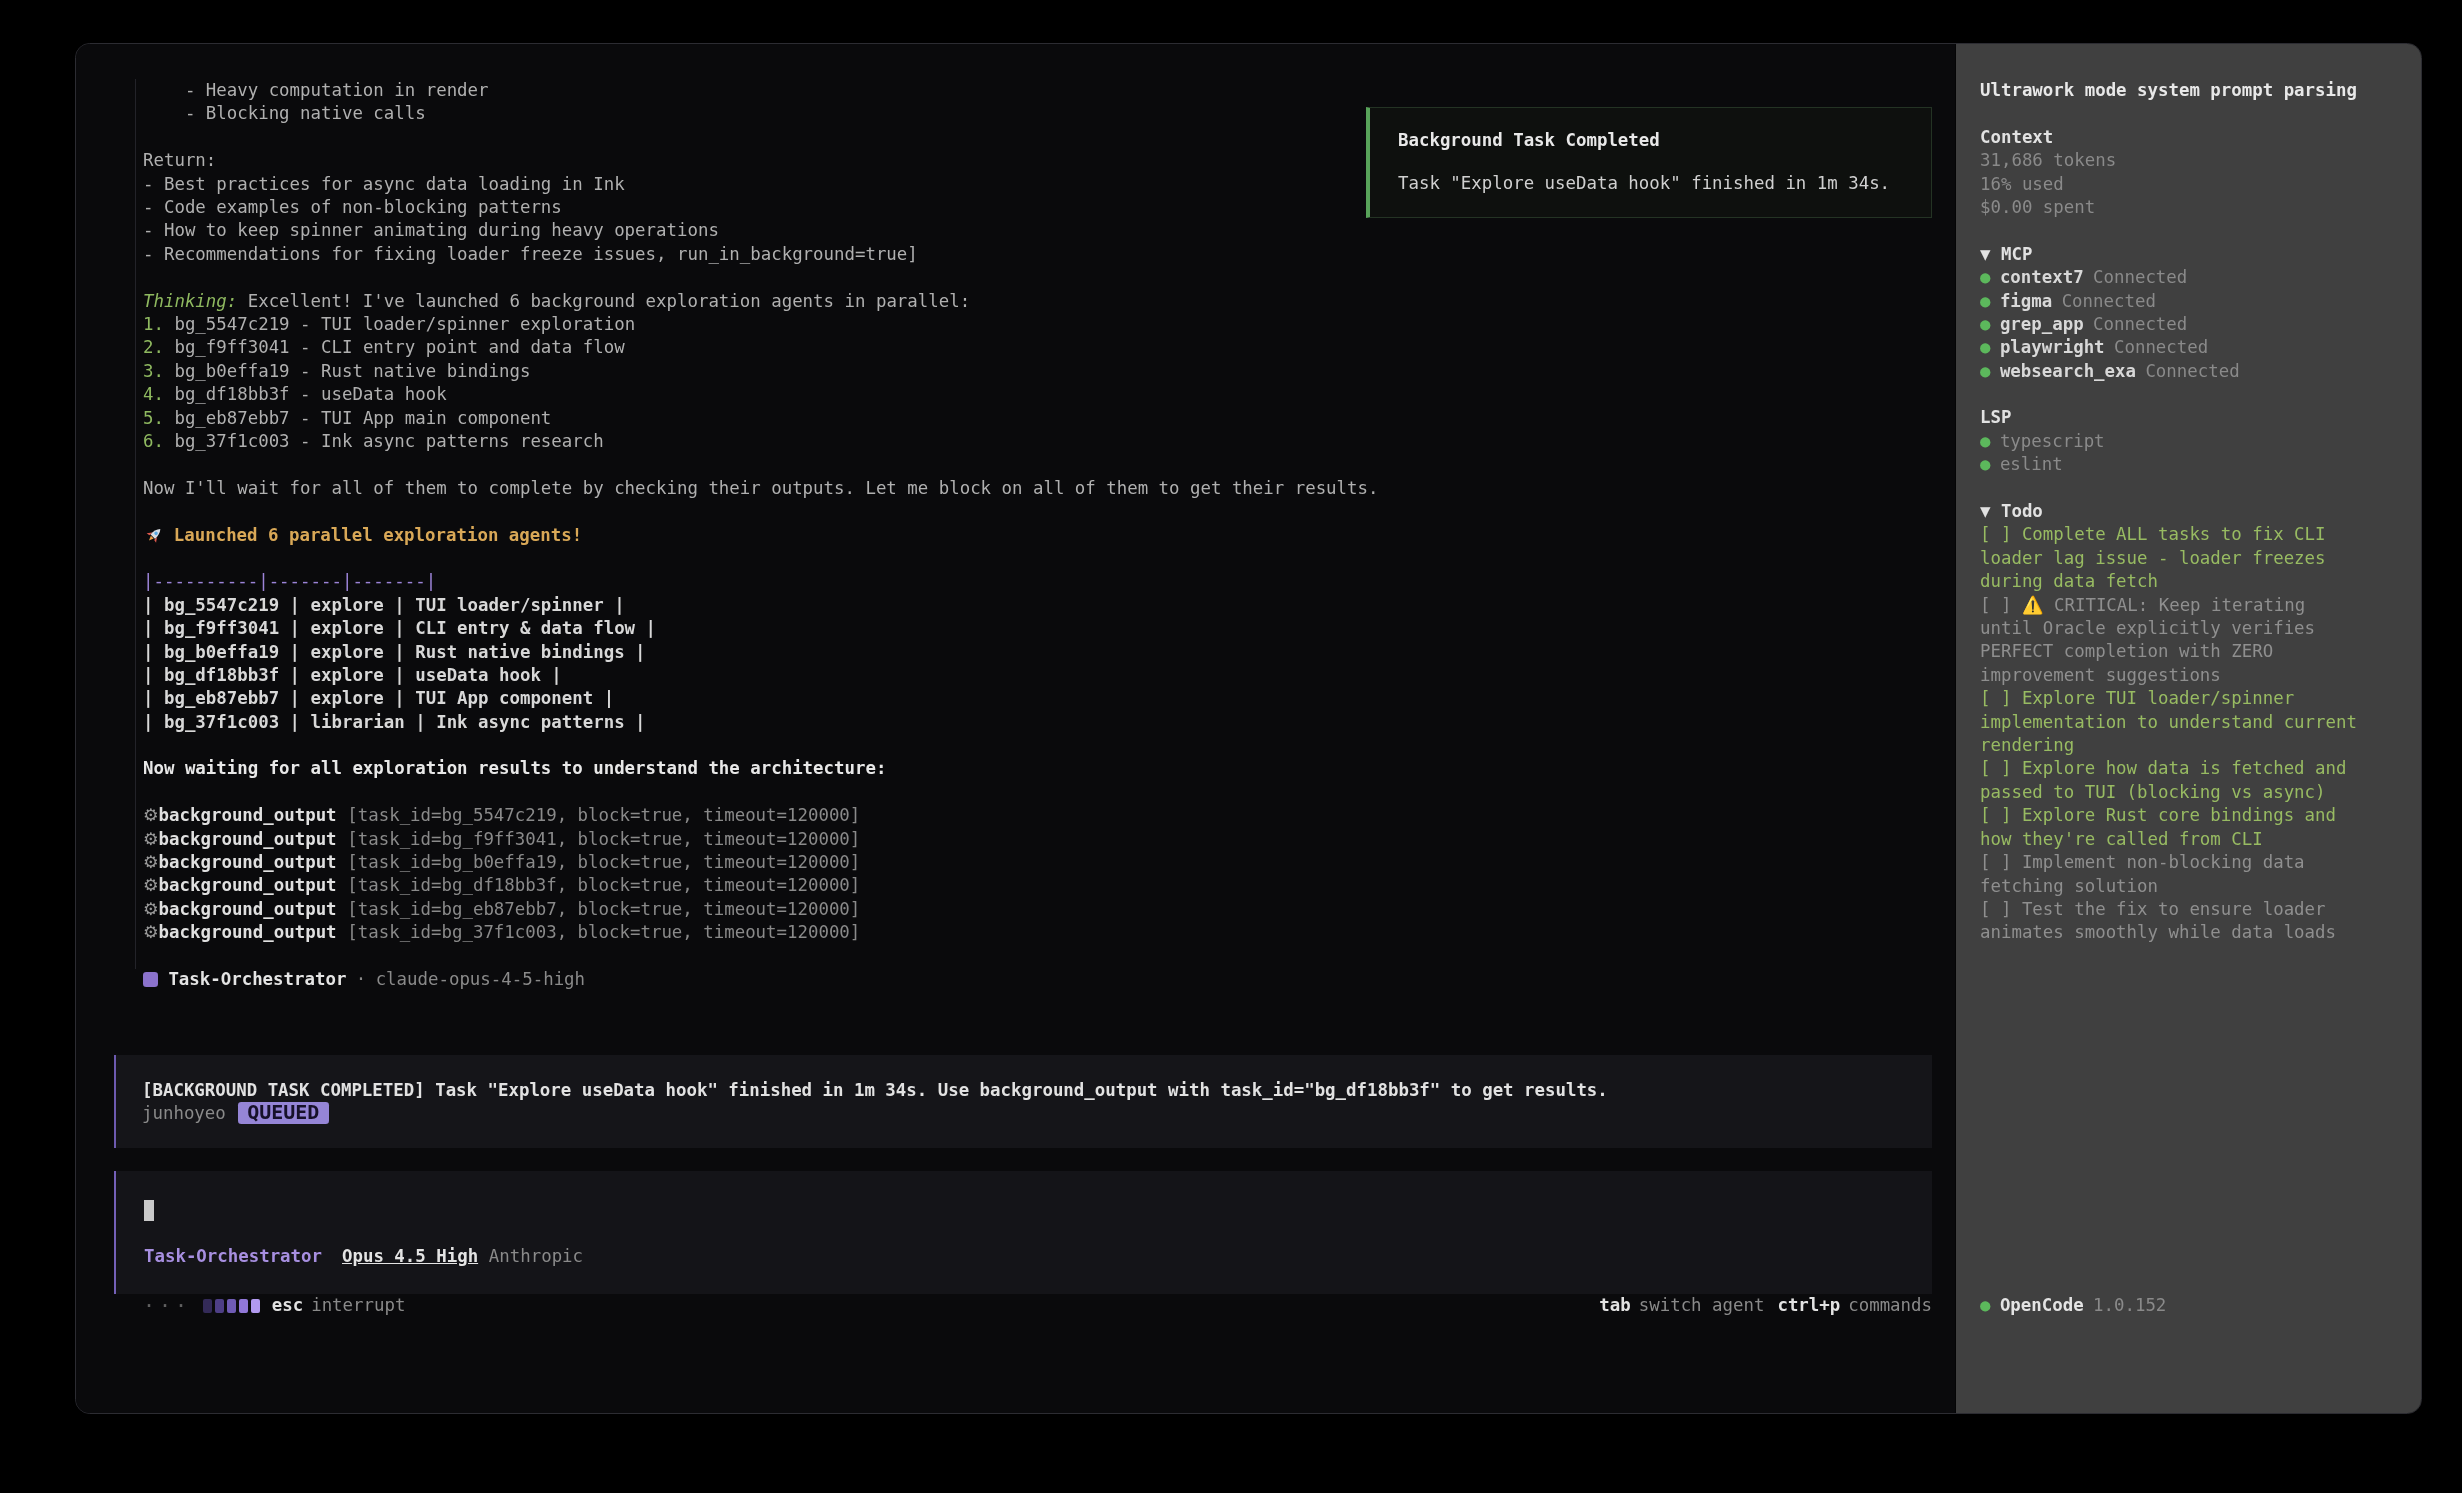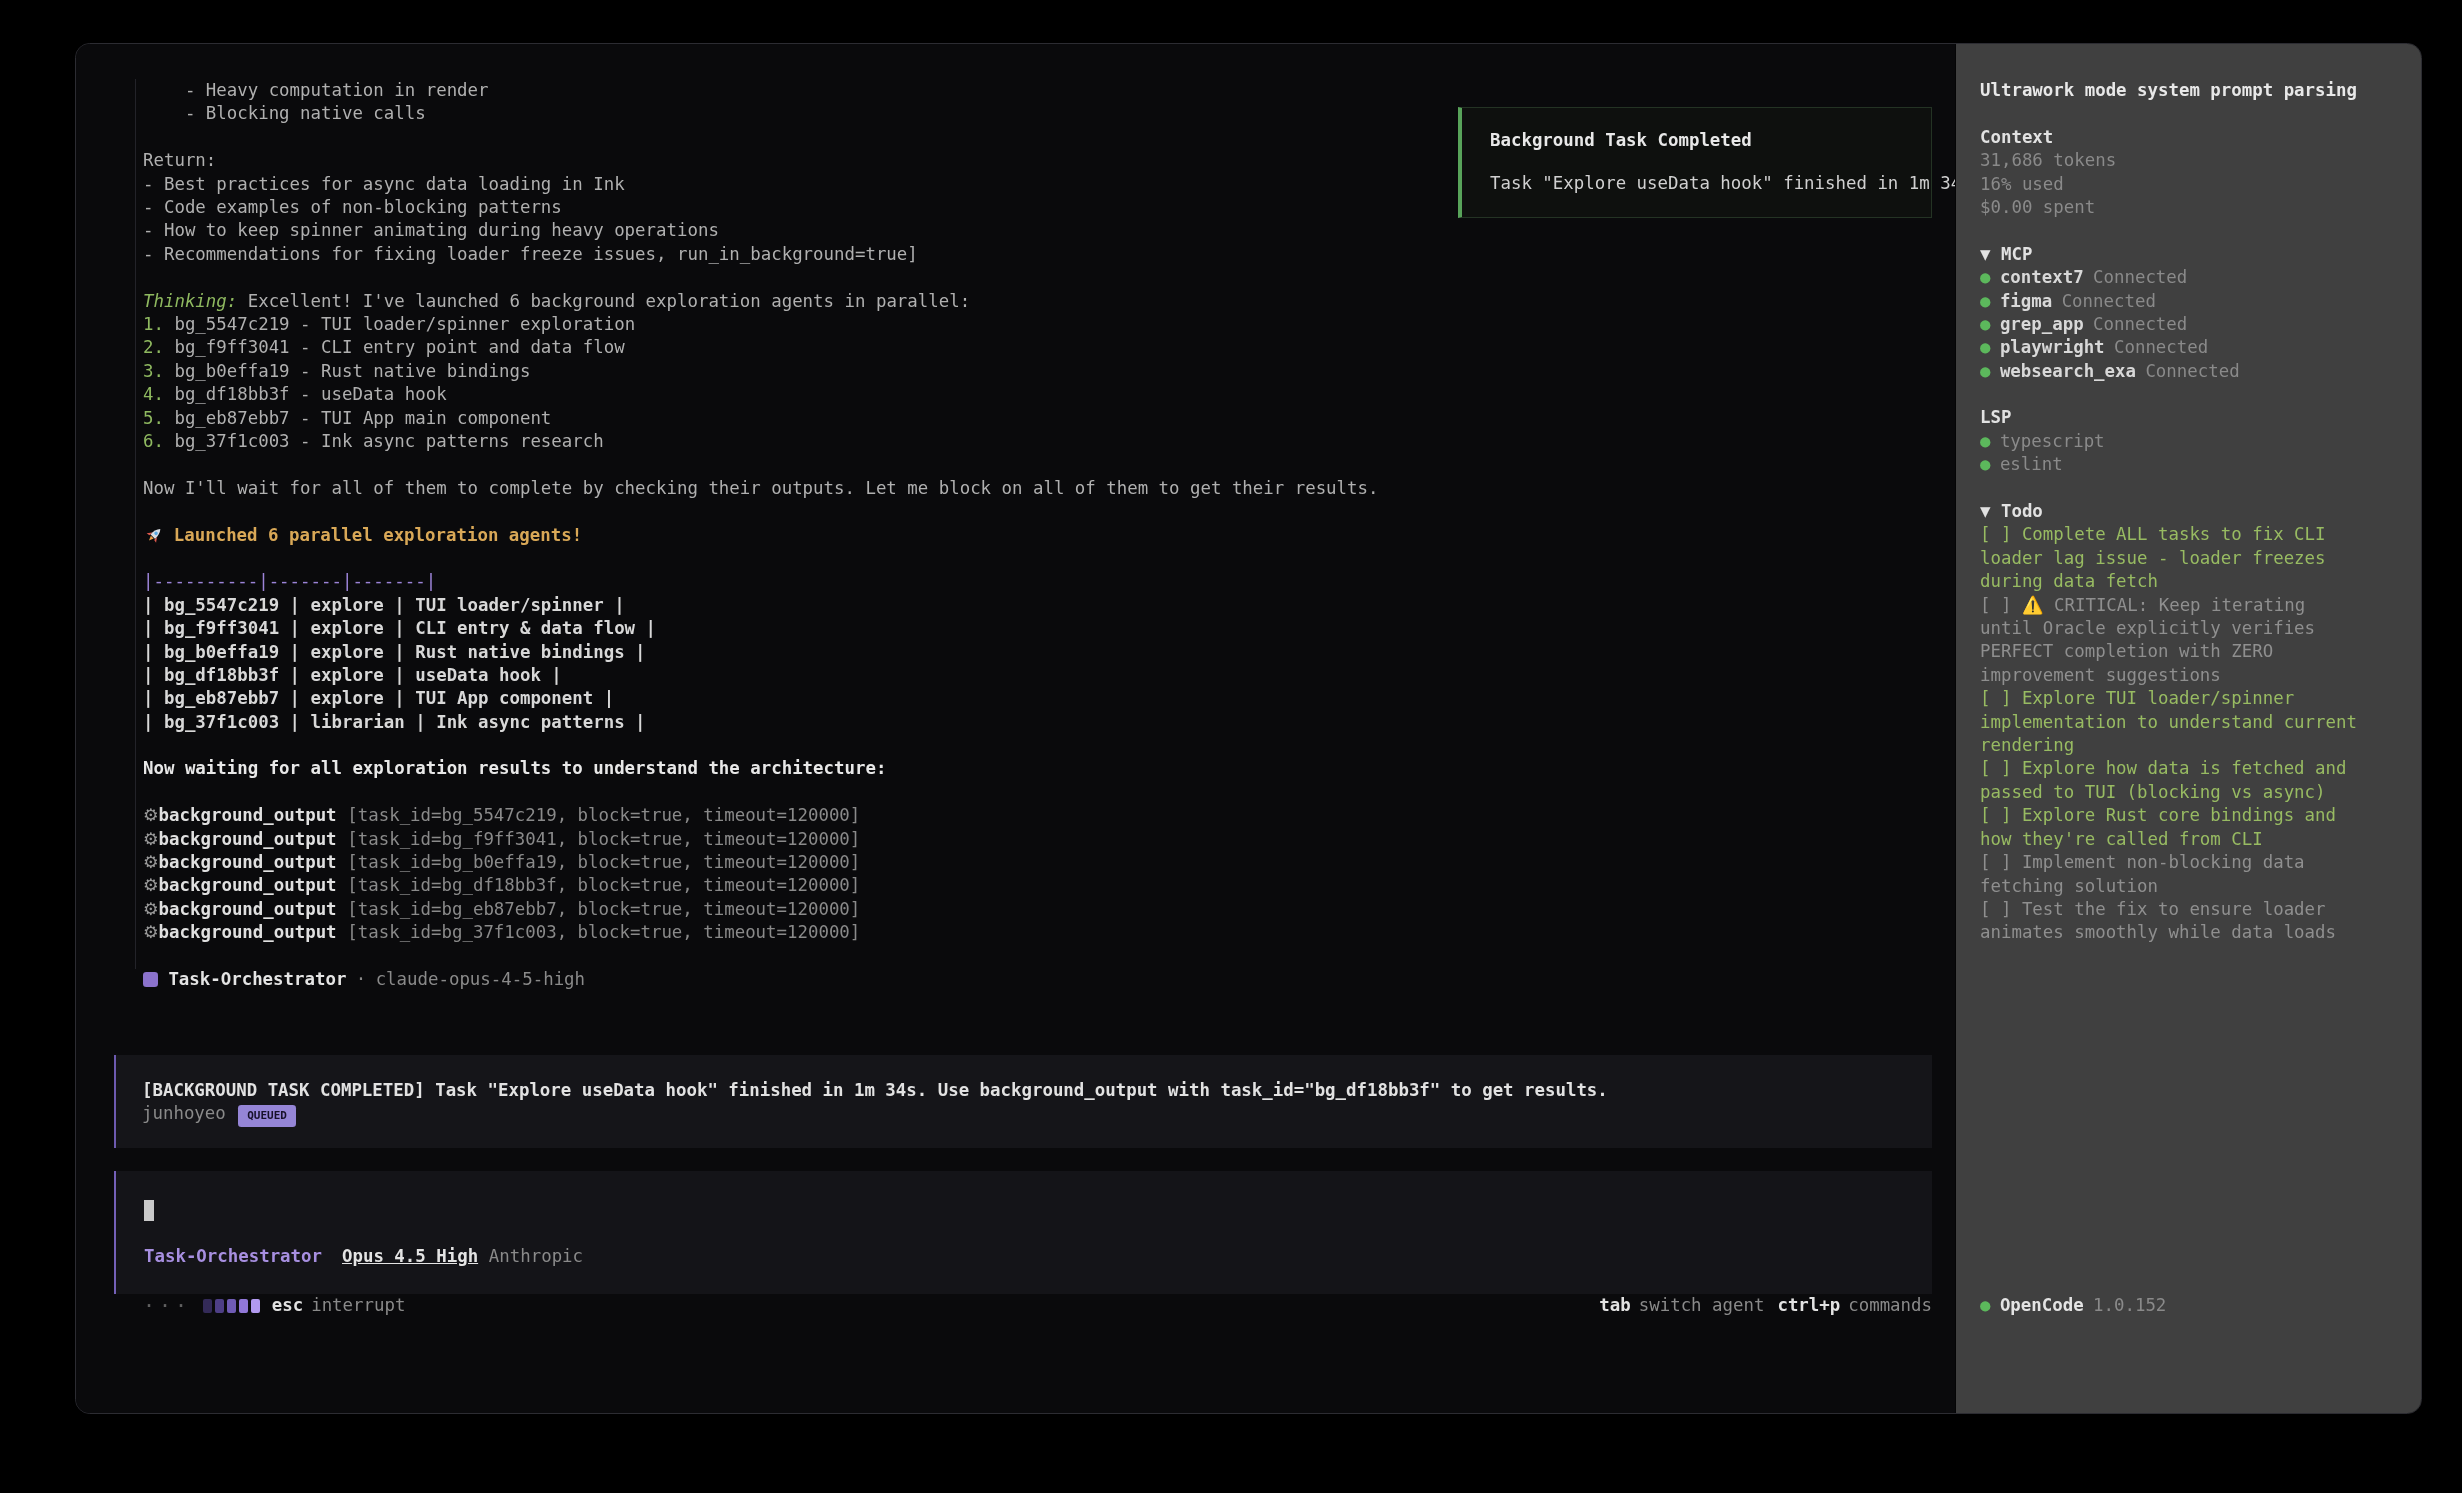--- a/index.html
+++ b/index.html
@@ -40,31 +40,31 @@
   .rocket{width:21.4px;height:21.4px;}
   .gear{color:#9a9a9a;font-family:"DejaVu Sans",sans-serif;}
   .toolname{font-weight:bold;color:#e0e0e0;}
   .toolargs{color:#8a8a8a;margin-left:10.7px;}
   .orchline{display:flex;align-items:center;}
   .orch-square{width:14.7px;height:14.7px;border-radius:3.3px;background:#8b72cc;display:inline-block;margin-right:10.7px;}
   .orch-name{font-weight:bold;color:#e4e4e4;}
   .orch-sep{color:#8a8a8a;margin:0 9.4px;}
   .orch-model{color:#8a8a8a;}
   
-  .notification{position:absolute;top:63px;right:23px;width:474px;height:111px;background:#0e100e;
+  .notification{position:absolute;top:63px;right:23px;width:566px;height:111px;background:#0e100e;
                 border:0.7px solid #243324;border-left:4px solid #58a35a;box-sizing:border-box;
                 padding:21.4px 28px;display:flex;flex-direction:column;justify-content:space-between;margin-left:36px;}
   .notif-title{font-weight:bold;color:#e8e8e8;height:23.4px;white-space:pre;}
   .notif-body{color:#d0d0d0;height:23.4px;white-space:pre;}
   
   .queuedbox{position:absolute;left:38px;right:23px;top:1011px;height:93px;background:#151519;
              border-left:2.7px solid #6d5ab0;box-sizing:border-box;padding:24px 26px 0;}
   .qtext{font-weight:bold;color:#e2e2e2;}
   .badge{display:inline-block;background:#9585d6;color:#17112a;font-weight:bold;padding:0 9.4px;
-         border-radius:3.3px;margin-left:12px;line-height:21.4px;font-size:11px;}
+         border-radius:3.3px;margin-left:12px;line-height:21.4px;font-size:20px;}
   
   .inputbox{position:absolute;left:38px;right:23px;top:1127px;height:123px;background:#141418;
             border-left:2.7px solid #7460b8;box-sizing:border-box;}
   .cursor{position:absolute;left:28px;top:29px;width:10px;height:21.4px;background:#c9c9c9;}
   .agentline{position:absolute;left:28px;top:74px;height:23.4px;white-space:pre;}
   .agent-name{color:#a78fe0;font-weight:bold;}
   .model{color:#e4e4e4;font-weight:bold;margin-left:20px;text-decoration:underline;}
   .provider{color:#8a8a8a;margin-left:10.7px;}
   
   .statusbar{position:absolute;left:67px;right:23px;top:1250px;height:24px;display:flex;align-items:center;}

